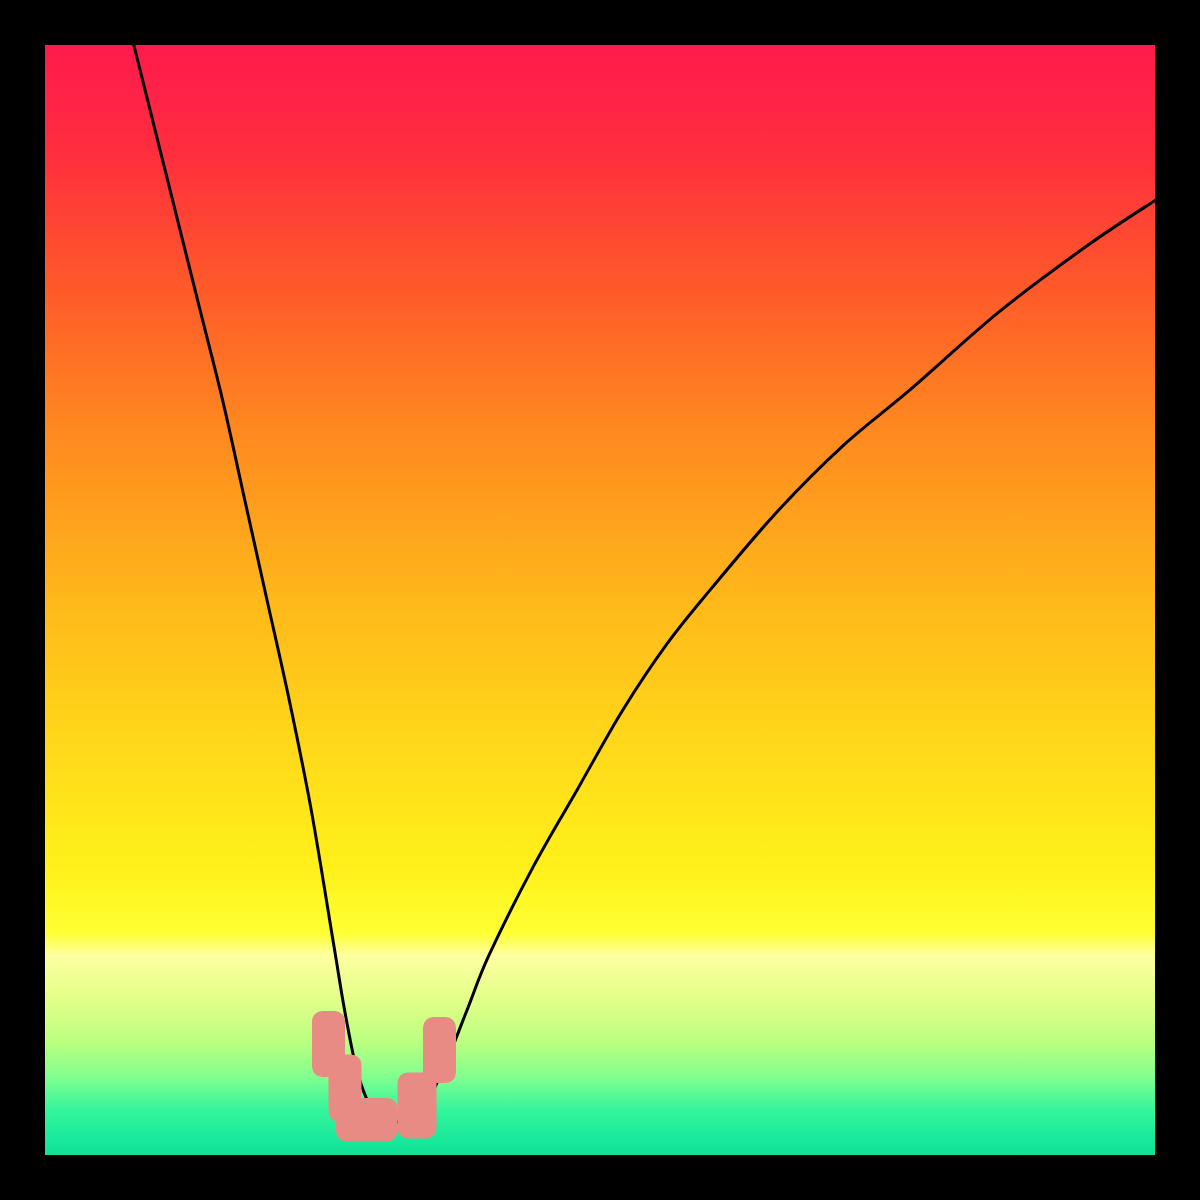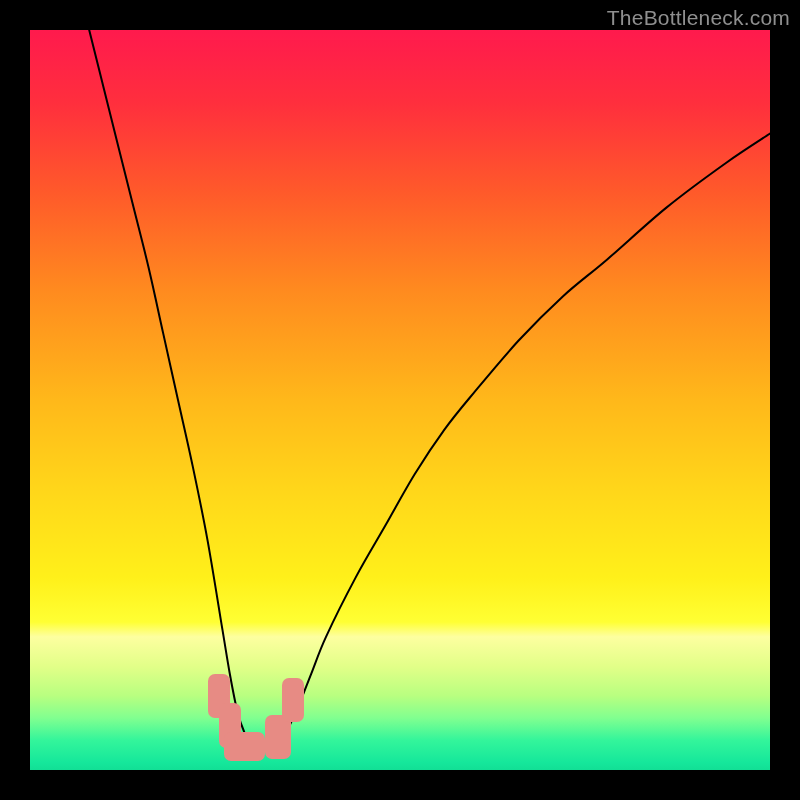--- a/index.html
+++ b/index.html
@@ -60,21 +60,20 @@
   .marker {
     position: absolute;
     background: #e78b84;
     border-radius: 7px;
   }
 </style>
 </head>
 <body>
 
 <div class="frame">
-  <div class="watermark">TheBottleneck.com</div>
   <div class="plot-area">
     <div class="gradient" id="gradient" style="background: linear-gradient(rgb(255, 26, 77) 0%, rgb(255, 47, 61) 10%, rgb(255, 90, 42) 22%, rgb(255, 138, 31) 35%, rgb(255, 184, 26) 50%, rgb(255, 214, 26) 62%, rgb(255, 240, 26) 74%, rgb(255, 255, 51) 80%, rgb(253, 255, 160) 82%, rgb(226, 255, 136) 86%, rgb(184, 255, 128) 90%, rgb(128, 255, 144) 93%, rgb(51, 245, 155) 96%, rgb(21, 231, 155) 99%, rgb(18, 223, 149) 100%);"></div>
     <svg class="curve" id="curve-svg" viewBox="0 0 740 740" preserveAspectRatio="none">
         <path d="M 59.2 0 C 61.66666666666667 9.866666666666655 69.06666666666666 39.4666666666666 74 59.19999999999993 C 78.93333333333334 78.93333333333327 83.86666666666666 98.66666666666663 88.8 118.39999999999998 C 93.73333333333333 138.13333333333333 98.66666666666667 157.8666666666667 103.60000000000001 177.60000000000002 C 108.53333333333335 197.33333333333334 113.46666666666667 215.8333333333333 118.4 236.79999999999995 C 123.33333333333334 257.76666666666665 128.26666666666665 281.20000000000005 133.2 303.40000000000003 C 138.13333333333333 325.6 143.06666666666666 347.8 148 370 C 152.93333333333334 392.2 157.86666666666667 413.1666666666667 162.8 436.6 C 167.73333333333335 460.03333333333336 172.66666666666666 483.4666666666667 177.6 510.6 C 182.53333333333333 537.7333333333333 188.7 577.2 192.4 599.4 C 196.10000000000002 621.5999999999999 197.33333333333334 630.2333333333333 199.8 643.8 C 202.26666666666668 657.3666666666666 204.73333333333335 670.9333333333333 207.20000000000002 680.8 C 209.66666666666669 690.6666666666666 212.13333333333333 697.45 214.6 703 C 217.06666666666666 708.55 219.53333333333333 711.6333333333333 222 714.1 C 224.46666666666667 716.5666666666667 226.93333333333334 717.1833333333333 229.4 717.8 C 231.86666666666667 718.4166666666666 234.33333333333334 718.0466666666666 236.8 717.8 C 239.26666666666668 717.5533333333333 241.73333333333335 717.5533333333334 244.20000000000002 716.32 C 246.66666666666669 715.0866666666667 247.90000000000003 716.3199999999999 251.60000000000002 710.4 C 255.3 704.48 261.46666666666664 691.9 266.4 680.8 C 271.3333333333333 669.6999999999999 276.26666666666665 656.1333333333333 281.2 643.8 C 286.1333333333333 631.4666666666666 288.6 622.8333333333333 296 606.8 C 303.4 590.7666666666667 315.73333333333335 566.1 325.6 547.6 C 335.4666666666667 529.1 345.3333333333333 513.0666666666666 355.2 495.79999999999995 C 365.06666666666666 478.5333333333333 374.93333333333334 460.0333333333333 384.8 444 C 394.6666666666667 427.9666666666667 404.53333333333336 413.16666666666663 414.40000000000003 399.59999999999997 C 424.2666666666667 386.0333333333333 431.6666666666667 377.4 444 362.59999999999997 C 456.3333333333333 347.79999999999995 473.6 326.83333333333337 488.40000000000003 310.8 C 503.20000000000005 294.76666666666665 518 279.96666666666664 532.8 266.4 C 547.5999999999999 252.83333333333331 559.9333333333334 244.20000000000002 577.2 229.40000000000003 C 594.4666666666667 214.60000000000005 616.6666666666666 193.63333333333335 636.4 177.60000000000002 C 656.1333333333333 161.5666666666667 678.3333333333333 145.5333333333334 695.5999999999999 133.20000000000005 C 712.8666666666666 120.86666666666672 732.6 108.53333333333336 740 103.60000000000002" fill="none" stroke="#000000" stroke-width="2" stroke-linecap="round"></path>
       </svg>
     <div id="markers">
         <div class="marker" style="left: 177.6px; top: 643.8px; width: 22.2px; height: 44.4px;"></div>
         <div class="marker" style="left: 188.7px; top: 673.4px; width: 22.2px; height: 44.4px;"></div>
         <div class="marker" style="left: 194.25px; top: 701.52px; width: 40.7px; height: 29.6px;"></div>
         <div class="marker" style="left: 234.95px; top: 684.5px; width: 25.9px; height: 44.4px;"></div>

